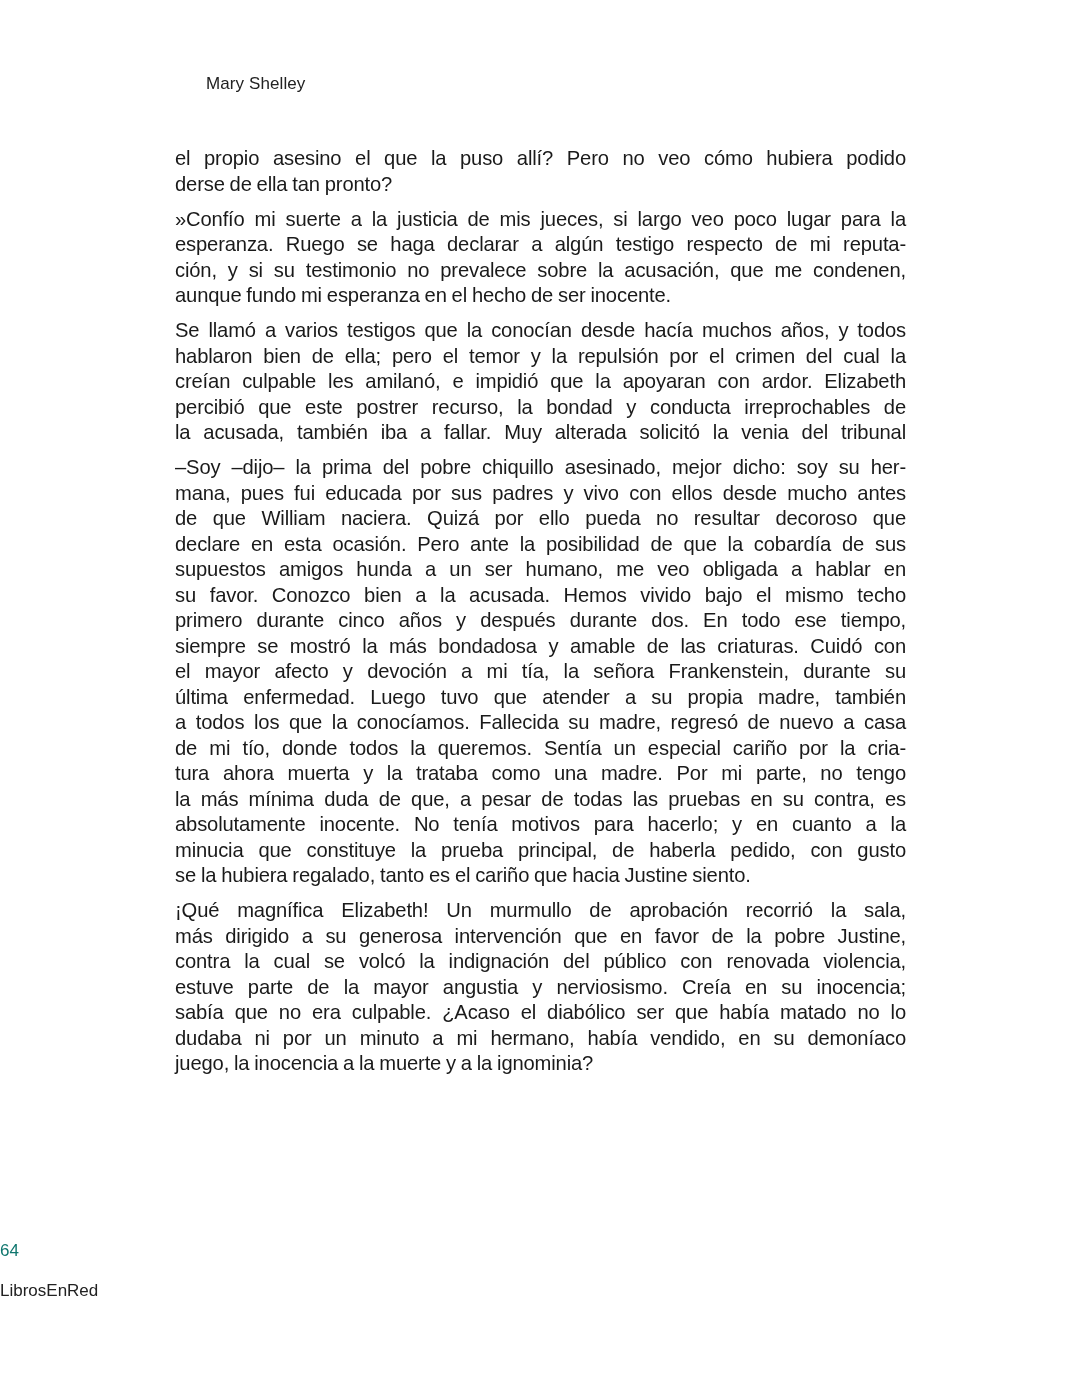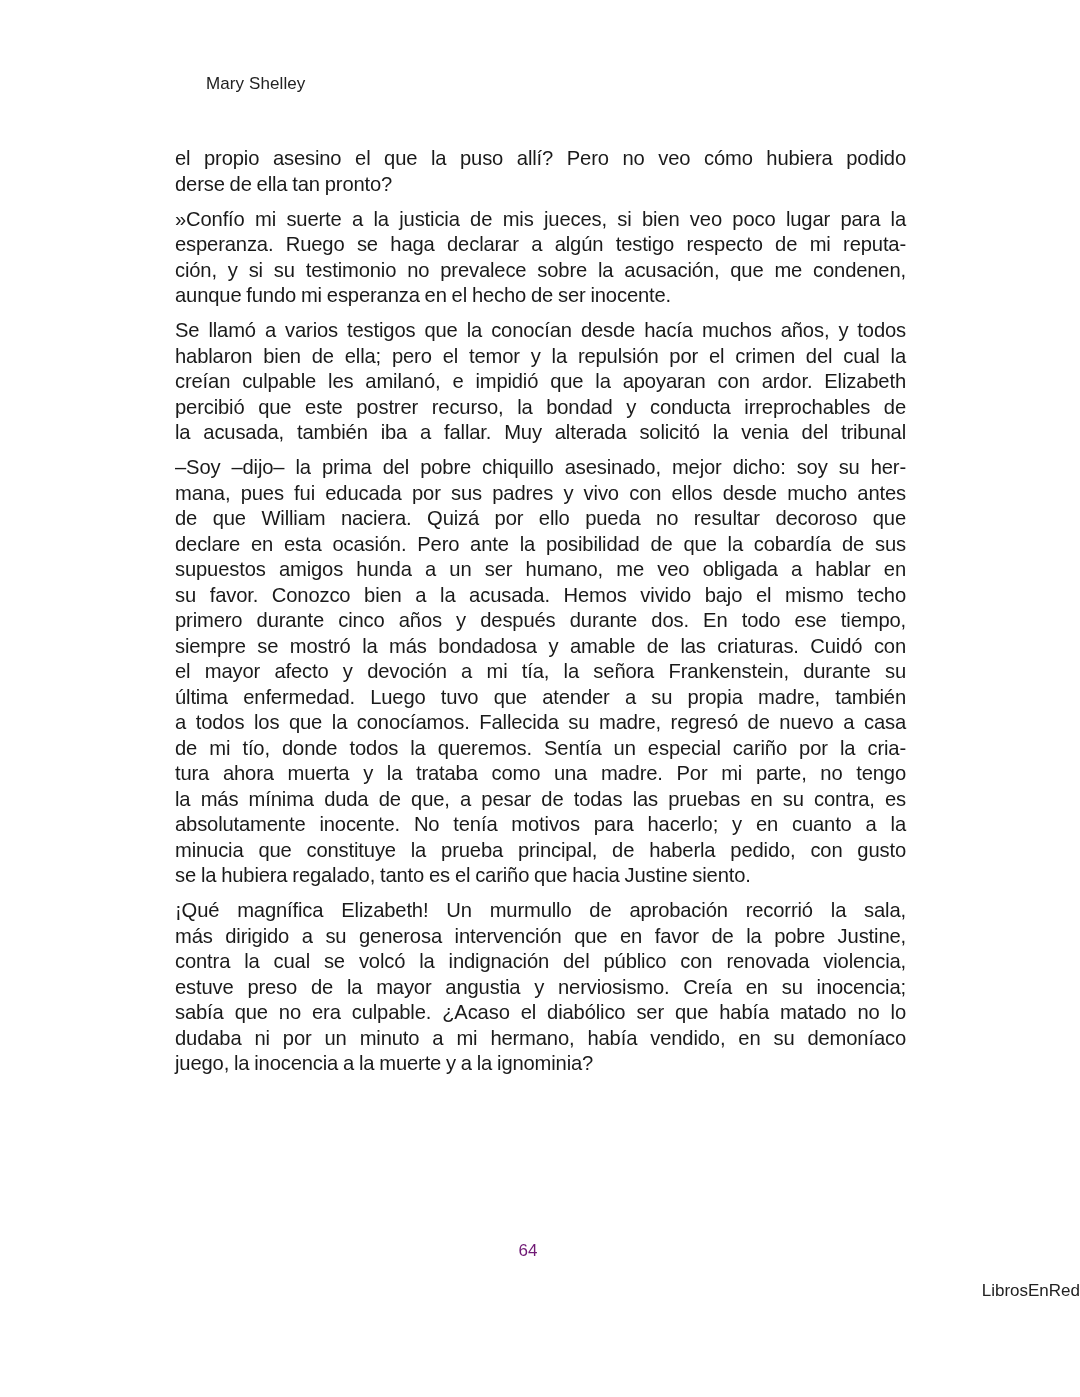--- a/index.html
+++ b/index.html
@@ -45,46 +45,45 @@
       text-align-last: justify;
     }
     .para .ln.last {
       text-align-last: left;
     }
     .page-number {
       position: absolute;
       left: 0;
       width: 1056px;
       top: 1241px;
-      text-align: center;
       font-size: 17px;
-      color: #701a75;
+      color: #0f766e;
     }
     .publisher {
       position: absolute;
       left: 0;
       width: 1080px;
       top: 1281px;
-      text-align: right;
+      text-align: left;
       font-size: 17px;
       color: #222;
     }
   </style>
 </head>
 <body>
 
 <div class="running-head">Mary Shelley</div>
 
 <div class="body-text">
   <p class="para">
     <span class="ln">el propio asesino el que la puso allí? Pero no veo cómo hubiera podido</span>
     <span class="ln last">derse de ella tan pronto?</span>
   </p>
   <p class="para">
-    <span class="ln">»Confío mi suerte a la justicia de mis jueces, si bien veo poco lugar para la</span>
+    <span class="ln">»Confío mi suerte a la justicia de mis jueces, si largo veo poco lugar para la</span>
     <span class="ln">esperanza. Ruego se haga declarar a algún testigo respecto de mi reputa-</span>
     <span class="ln">ción, y si su testimonio no prevalece sobre la acusación, que me condenen,</span>
     <span class="ln last">aunque fundo mi esperanza en el hecho de ser inocente.</span>
   </p>
   <p class="para">
     <span class="ln">Se llamó a varios testigos que la conocían desde hacía muchos años, y todos</span>
     <span class="ln">hablaron bien de ella; pero el temor y la repulsión por el crimen del cual la</span>
     <span class="ln">creían culpable les amilanó, e impidió que la apoyaran con ardor. Elizabeth</span>
     <span class="ln">percibió que este postrer recurso, la bondad y conducta irreprochables de</span>
     <span class="ln">la acusada, también iba a fallar. Muy alterada solicitó la venia del tribunal</span>
@@ -105,21 +104,21 @@
     <span class="ln">tura ahora muerta y la trataba como una madre. Por mi parte, no tengo</span>
     <span class="ln">la más mínima duda de que, a pesar de todas las pruebas en su contra, es</span>
     <span class="ln">absolutamente inocente. No tenía motivos para hacerlo; y en cuanto a la</span>
     <span class="ln">minucia que constituye la prueba principal, de haberla pedido, con gusto</span>
     <span class="ln last">se la hubiera regalado, tanto es el cariño que hacia Justine siento.</span>
   </p>
   <p class="para">
     <span class="ln">¡Qué magnífica Elizabeth! Un murmullo de aprobación recorrió la sala,</span>
     <span class="ln">más dirigido a su generosa intervención que en favor de la pobre Justine,</span>
     <span class="ln">contra la cual se volcó la indignación del público con renovada violencia,</span>
-    <span class="ln">estuve preso de la mayor angustia y nerviosismo. Creía en su inocencia;</span>
+    <span class="ln">estuve parte de la mayor angustia y nerviosismo. Creía en su inocencia;</span>
     <span class="ln">sabía que no era culpable. ¿Acaso el diabólico ser que había matado no lo</span>
     <span class="ln">dudaba ni por un minuto a mi hermano, había vendido, en su demoníaco</span>
     <span class="ln last">juego, la inocencia a la muerte y a la ignominia?</span>
   </p>
 </div>
 
 <div class="page-number">64</div>
 <div class="publisher">LibrosEnRed</div>
 
 </body></html>

